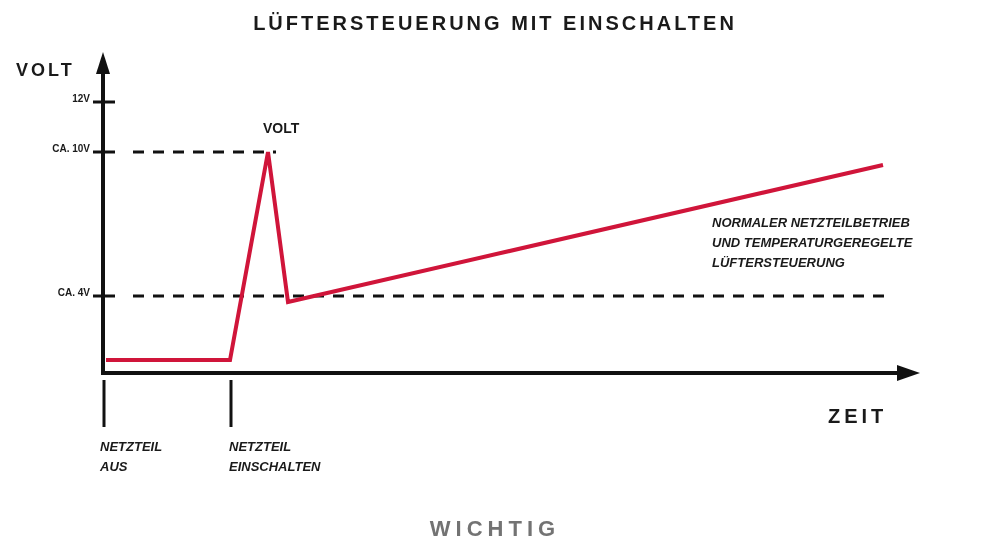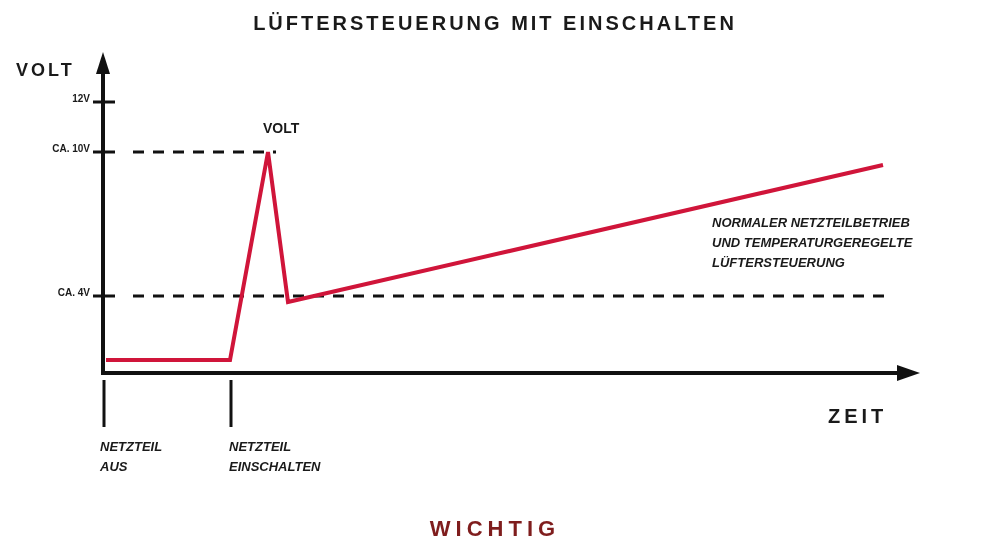--- a/index.html
+++ b/index.html
@@ -3,21 +3,21 @@
 <meta charset="utf-8">
 <style>
   html,body{margin:0;padding:0;background:#fff;}
   body{width:990px;height:545px;position:relative;overflow:hidden;font-family:"Liberation Sans",sans-serif;}
   .t{position:absolute;color:#1a1a1a;font-weight:bold;white-space:nowrap;}
   #title{left:0;width:990px;top:12px;text-align:center;font-size:20px;letter-spacing:3px;}
   #ylabel{left:16px;top:60px;font-size:18px;letter-spacing:3px;}
   .tick{font-size:10px;text-align:right;width:90px;}
   #xlabel{left:828px;top:396px;font-size:20px;letter-spacing:4px;margin-top:9px;}
   .note{font-size:13px;line-height:20px;font-style:italic;}
-  #wichtig{left:0;width:990px;top:516px;text-align:center;font-size:22px;letter-spacing:5px;color:#7f1d1d;}
+  #wichtig{left:0;width:990px;top:516px;text-align:center;font-size:22px;letter-spacing:5px;color:#737373;}
   svg{position:absolute;left:0;top:0;}
 </style>
 </head>
 <body>
 
 <div id="title" class="t">LÜFTERSTEUERUNG MIT EINSCHALTEN</div>
 <div id="ylabel" class="t">VOLT</div>
 
 <div class="t tick" style="left:0;top:93px;">12V</div>
 <div class="t tick" style="left:0;top:143px;">CA. 10V</div>

